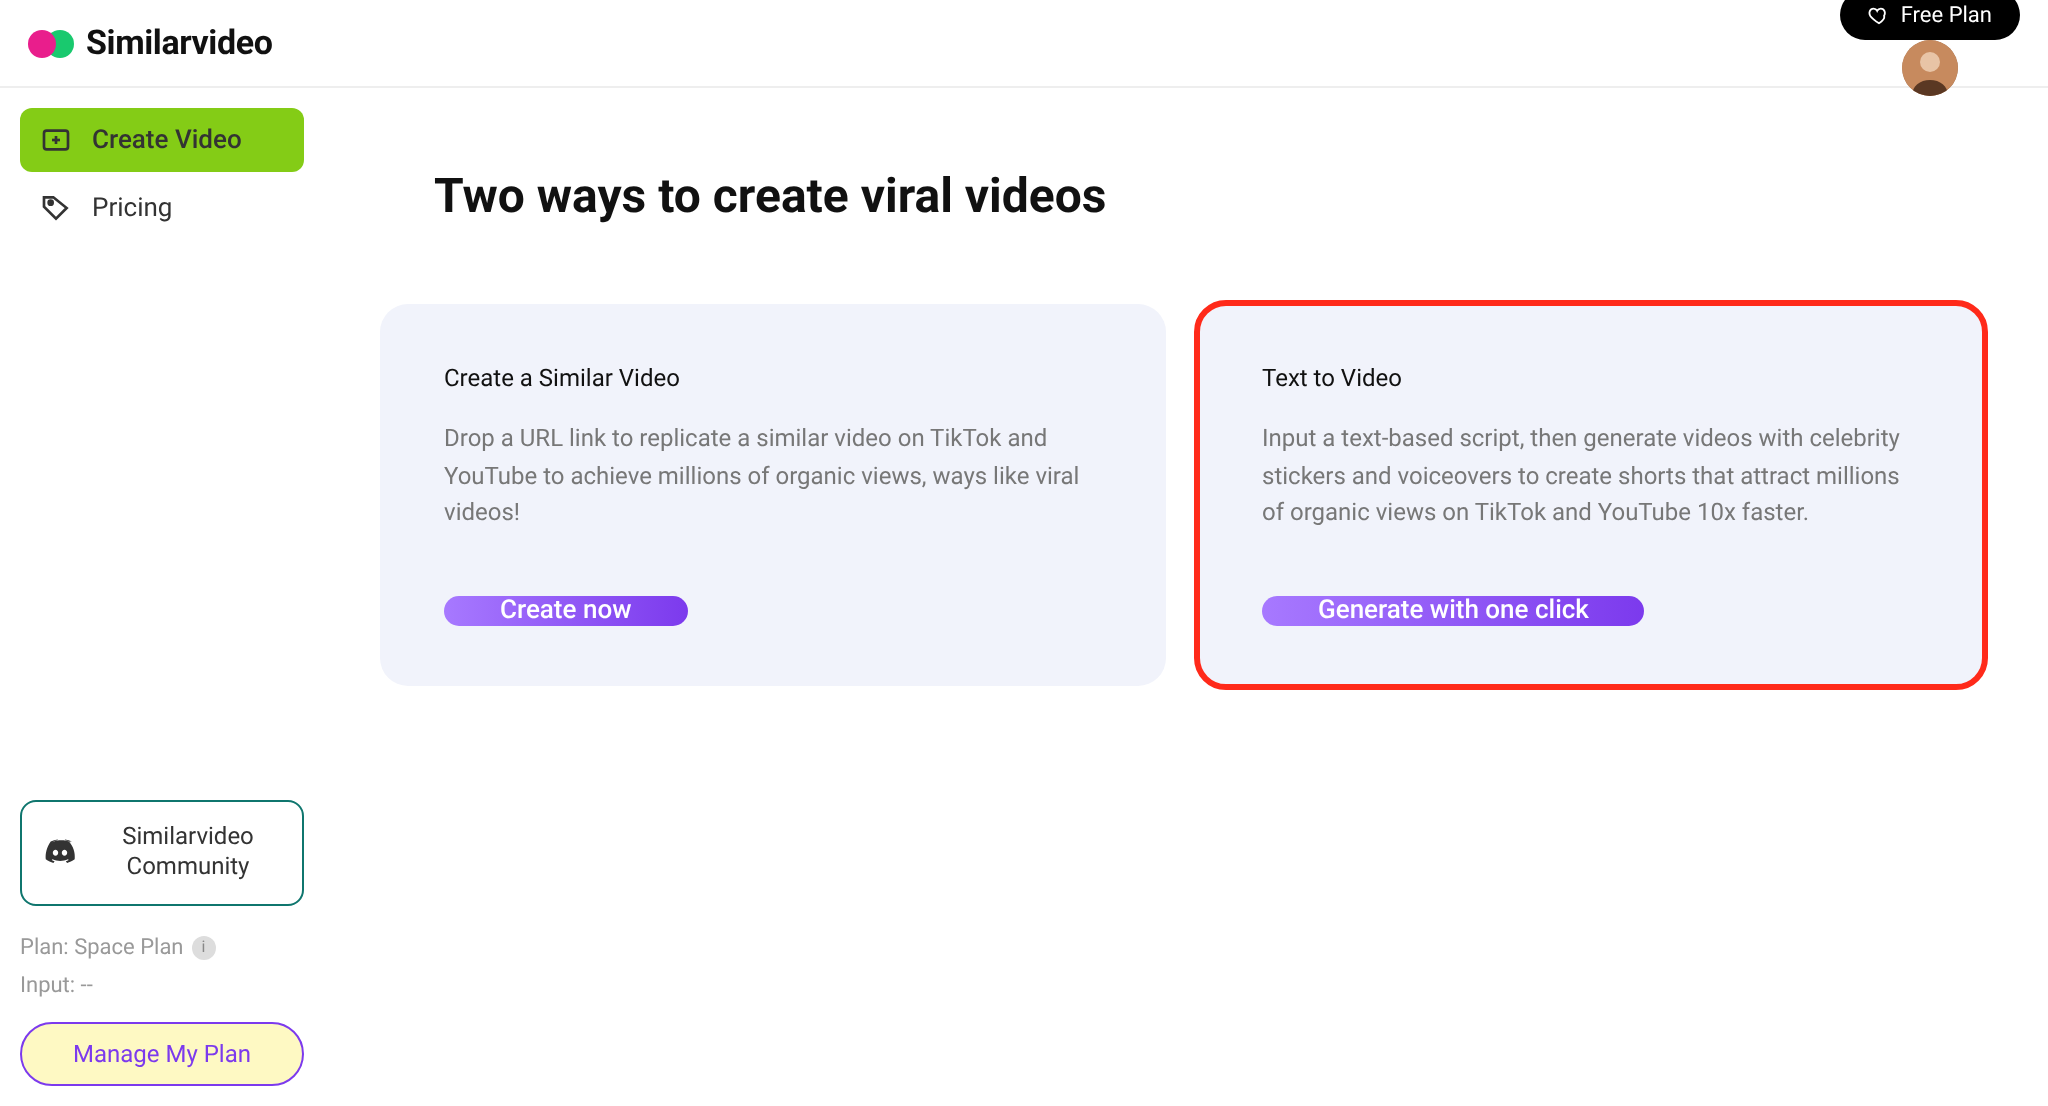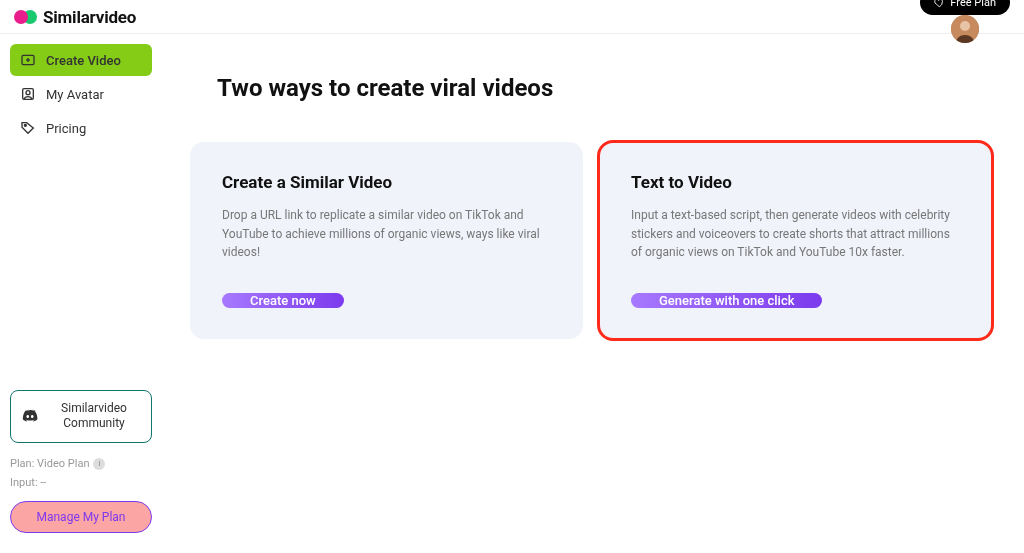--- a/index.html
+++ b/index.html
@@ -8,21 +8,21 @@
       box-sizing: border-box;
       font-family: -apple-system, BlinkMacSystemFont, 'Segoe UI', Roboto, Helvetica, Arial, sans-serif;
     }
     body {
       width: 1024px;
       height: 553px;
       background: #fff;
       overflow: hidden;
     }
     .header {
-      height: 34px;
+      height: 44px;
       display: flex;
       align-items: center;
       justify-content: space-between;
       padding: 0 14px;
       border-bottom: 1px solid #eee;
     }
     .logo-area {
       display: flex;
       align-items: center;
       gap: 6px;
@@ -123,21 +123,21 @@
       color: #999;
       font-size: 11px;
       margin-bottom: 6px;
       display: flex;
       align-items: center;
       gap: 4px;
     }
     .manage-plan-btn {
       width: 100%;
       border: 1px solid #7c3aed;
-      background: #fca5a5;
+      background: #fef9c3;
       color: #7c3aed;
       border-radius: 16px;
       padding: 8px 0;
       font-size: 12px;
       cursor: pointer;
       margin-top: 6px;
     }
     .main {
       flex: 1;
       padding: 40px 32px 0 32px;
@@ -158,22 +158,22 @@
       border-radius: 14px;
       padding: 30px 32px 30px 32px;
       flex: 1;
       position: relative;
     }
     .card.emph {
       outline: 3px solid #ff2a1a;
       outline-offset: -1px;
     }
     .card-title {
-      font-size: 17px;
-      font-weight: 700;
+      font-size: 12px;
+      font-weight: 400;
       color: #111;
       margin-bottom: 14px;
     }
     .card-desc {
       font-size: 12px;
       color: #777;
       line-height: 1.55;
       margin-bottom: 28px;
       max-width: 380px;
     }
@@ -225,43 +225,35 @@
     <div class="nav-item active">
       <svg class="nav-icon" viewBox="0 0 24 24" fill="none" stroke="#333" stroke-width="2">
           <rect x="3" y="5" width="18" height="14" rx="2"></rect>
           <line x1="12" y1="9" x2="12" y2="15"></line>
           <line x1="9" y1="12" x2="15" y2="12"></line>
         </svg>
       <span>Create Video</span>
     </div>
     <div class="nav-item">
       <svg class="nav-icon" viewBox="0 0 24 24" fill="none" stroke="#333" stroke-width="2">
-          <rect x="4" y="4" width="16" height="16" rx="2"></rect>
-          <circle cx="12" cy="10" r="3"></circle>
-          <path d="M6 20c1-3 4-4 6-4s5 1 6 4"></path>
-        </svg>
-      <span>My Avatar</span>
-    </div>
-    <div class="nav-item">
-      <svg class="nav-icon" viewBox="0 0 24 24" fill="none" stroke="#333" stroke-width="2">
           <path d="M20 12l-8 8-9-9V4h7l10 8z"></path>
           <circle cx="8" cy="8" r="1.5" fill="#333"></circle>
         </svg>
       <span>Pricing</span>
     </div>
 
     <div class="sidebar-bottom">
       <div class="community-box">
         <svg width="18" height="14" viewBox="0 0 24 18" fill="#333">
             <path d="M20 2c-1.5-.7-3-1.2-4.6-1.4l-.2.4c1.5.3 2.9.9 4.2 1.7-1.6-.8-3.3-1.3-5-1.5-1-.1-2-.1-3 0-1.7.2-3.4.7-5 1.5 1.3-.8 2.7-1.4 4.2-1.7L10.4.6C8.8.8 7.3 1.3 5.8 2 3 6 2.2 10 2.5 13.8c1.7 1.3 3.4 2 5.1 2.5l.8-1.1c-.7-.2-1.3-.5-1.9-.9l.5-.4c3.3 1.5 7 1.5 10.3 0l.5.4c-.6.4-1.2.7-1.9.9l.8 1.1c1.7-.5 3.4-1.2 5.1-2.5.4-4.5-.9-8.4-3.8-11.8zM9 11.5c-1 0-1.8-.9-1.8-2s.8-2 1.8-2 1.8.9 1.8 2-.8 2-1.8 2zm6 0c-1 0-1.8-.9-1.8-2s.8-2 1.8-2 1.8.9 1.8 2-.8 2-1.8 2z"></path>
           </svg>
         <span class="community-text">Similarvideo Community</span>
       </div>
       <div class="plan-line">
-        <span>Plan: Video Plan</span>
+        <span>Plan: Space Plan</span>
         <span class="info-dot">i</span>
       </div>
       <div class="plan-line">Input: --</div>
       <button class="manage-plan-btn">Manage My Plan</button>
     </div>
   </div>
 
   <div class="main">
     <h1 class="page-title">Two ways to create viral videos</h1>
     <div class="cards">

